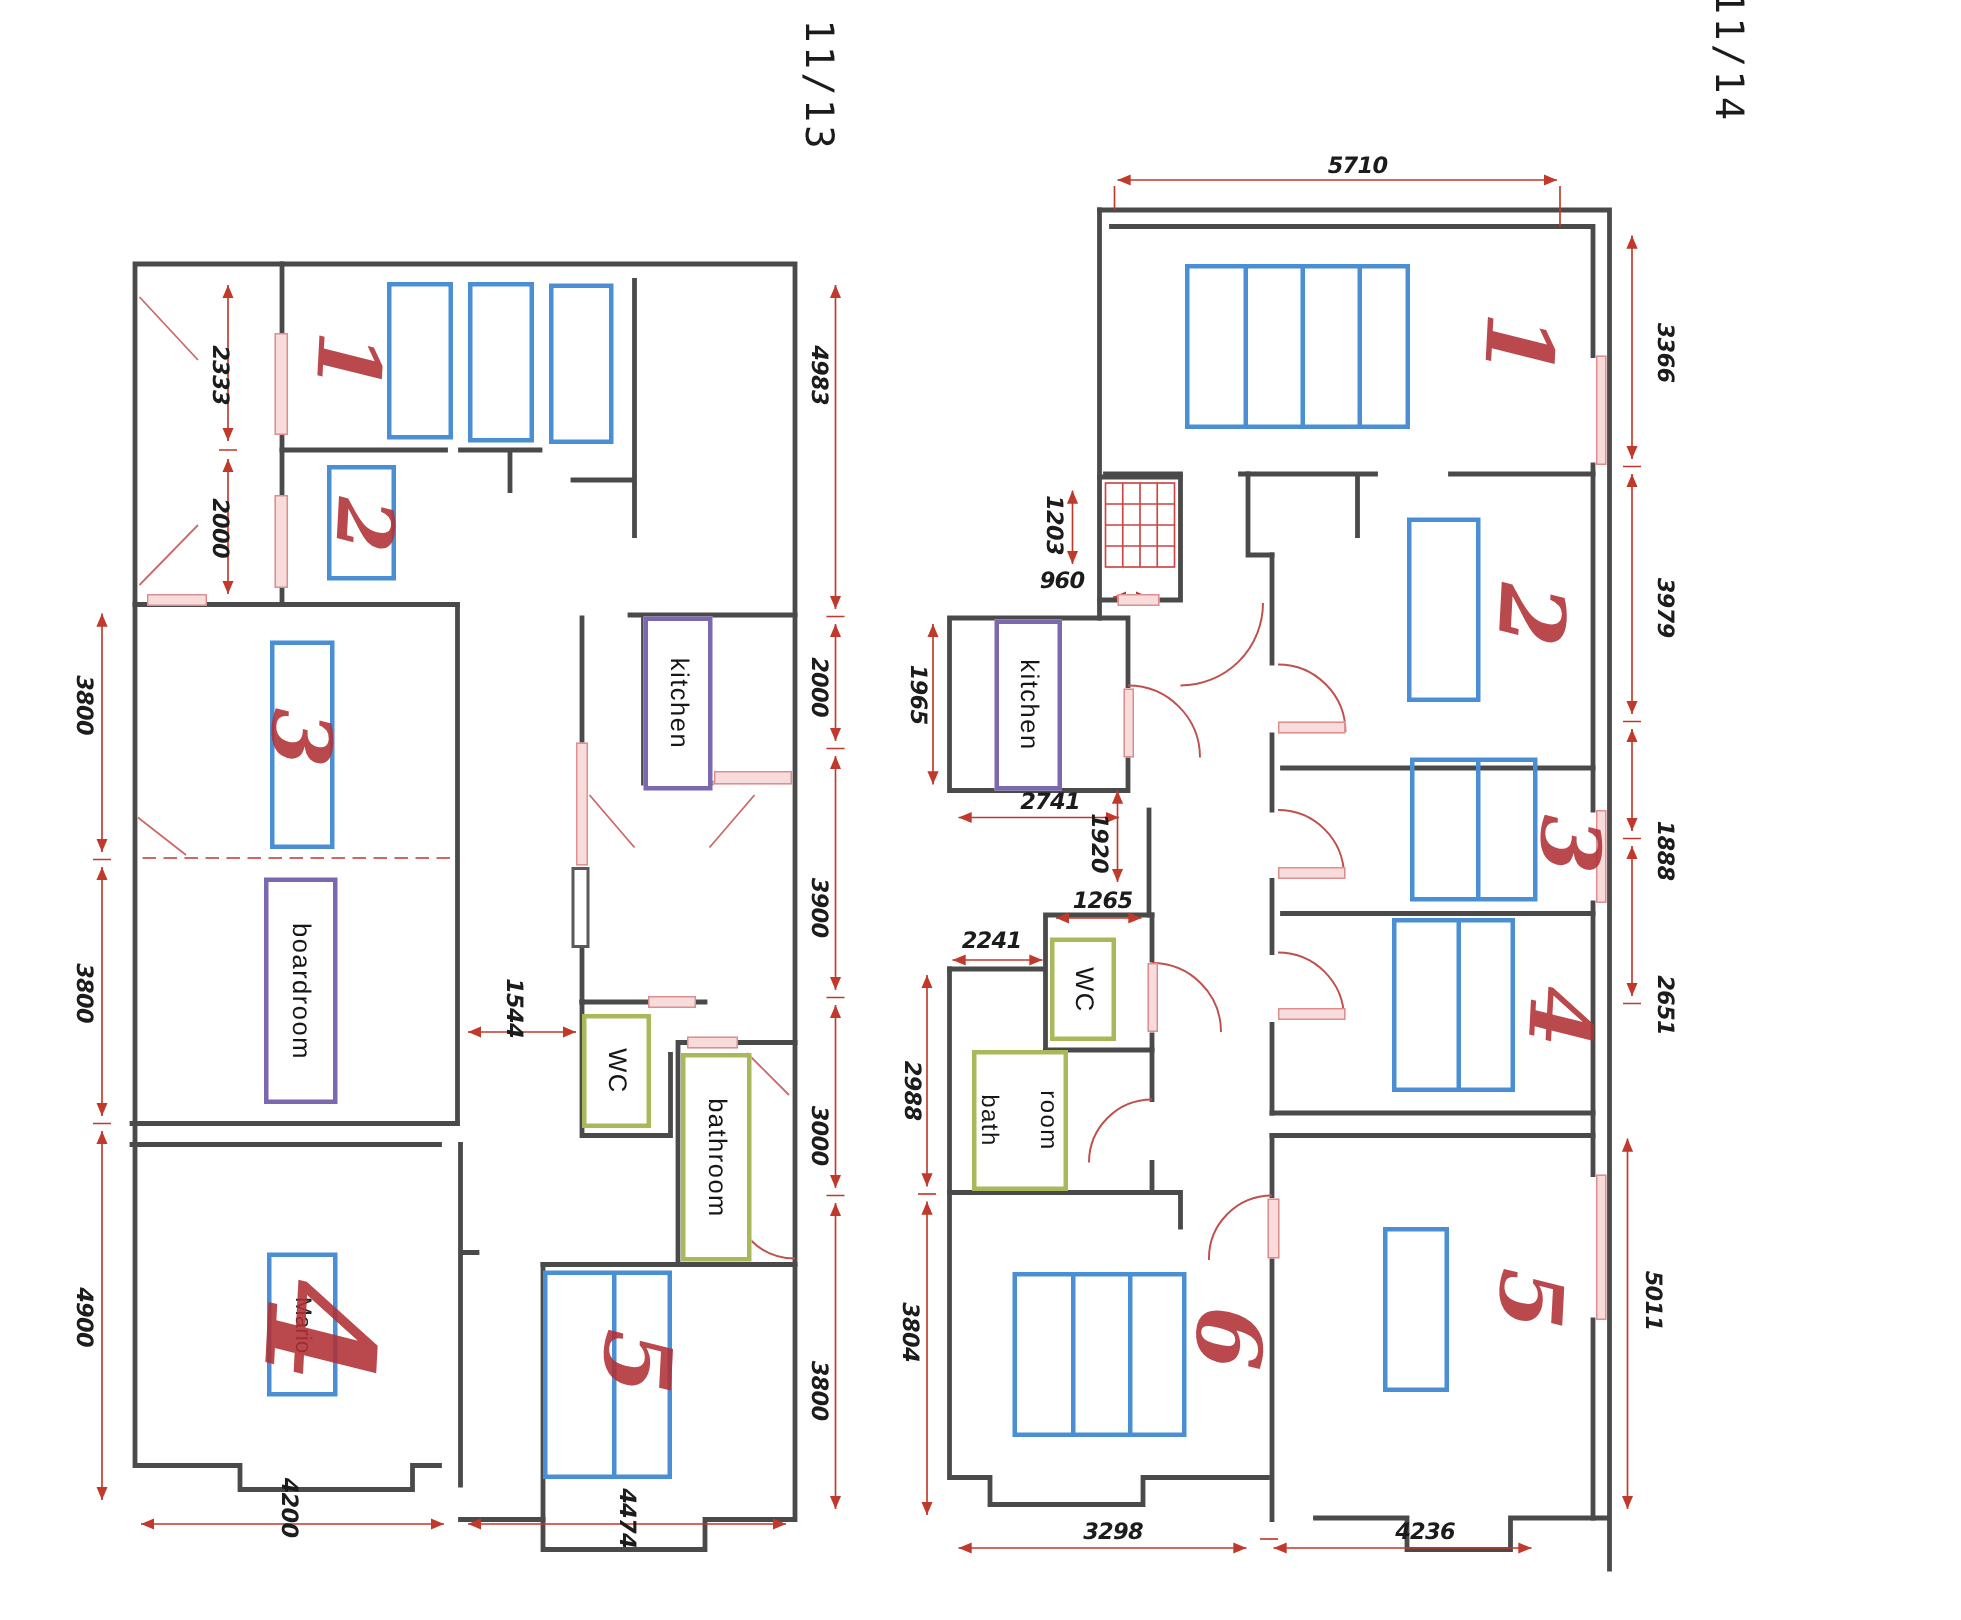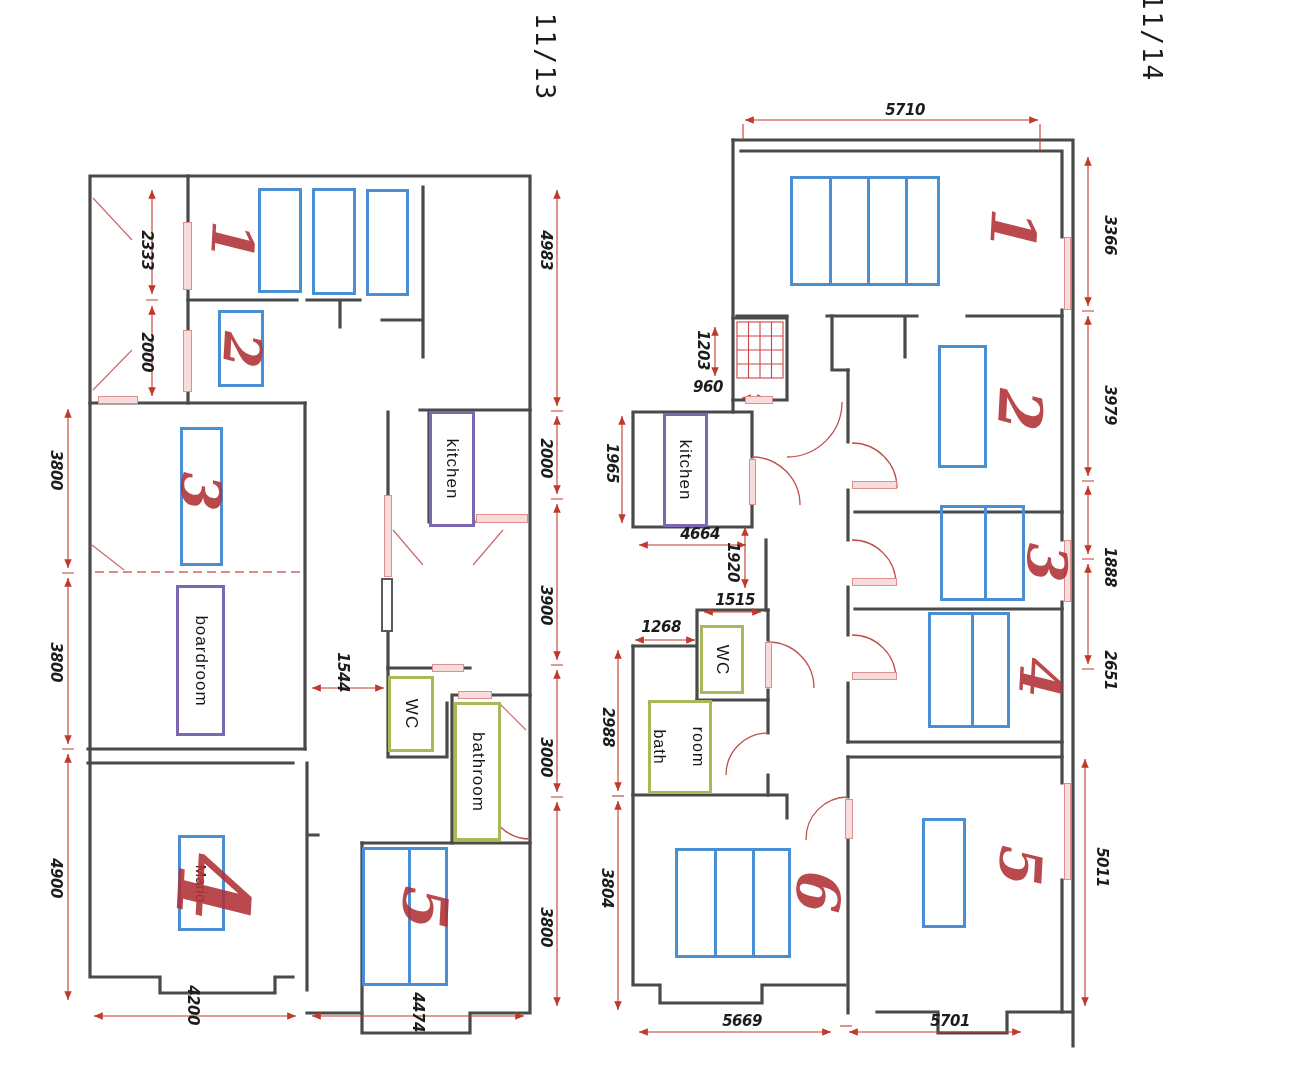--- a/index.html
+++ b/index.html
@@ -249,23 +249,23 @@
   <div class="dim rot" style="left:1110px;top:235px;">3366</div>
   <div class="dim rot" style="left:1110px;top:405px;">3979</div>
   <div class="dim rot" style="left:1110px;top:567px;">1888</div>
   <div class="dim rot" style="left:1110px;top:670px;">2651</div>
   <div class="dim rot" style="left:1102px;top:867px;">5011</div>
   <div class="dim rot" style="left:612px;top:463px;">1965</div>
   <div class="dim rot" style="left:608px;top:727px;">2988</div>
   <div class="dim rot" style="left:607px;top:888px;">3804</div>
   <div class="dim rot" style="left:703px;top:350px;">1203</div>
   <div class="dim" style="left:708px;top:387px;">960</div>
-  <div class="dim" style="left:700px;top:534px;">4664</div>
+  <div class="dim" style="left:700px;top:534px;">2741</div>
   <div class="dim rot" style="left:733px;top:562px;">1920</div>
-  <div class="dim" style="left:735px;top:600px;">1515</div>
-  <div class="dim" style="left:661px;top:627px;">1268</div>
-  <div class="dim" style="left:742px;top:1021px;">5669</div>
-  <div class="dim" style="left:950px;top:1021px;">5701</div>
+  <div class="dim" style="left:735px;top:600px;">1265</div>
+  <div class="dim" style="left:661px;top:627px;">2241</div>
+  <div class="dim" style="left:742px;top:1021px;">3298</div>
+  <div class="dim" style="left:950px;top:1021px;">4236</div>
 
   <div class="pagenum" style="left:545px;top:57px;">11/13</div>
   <div class="pagenum" style="left:1152px;top:38px;">11/14</div>
 
 </div>
 
 </body></html>

